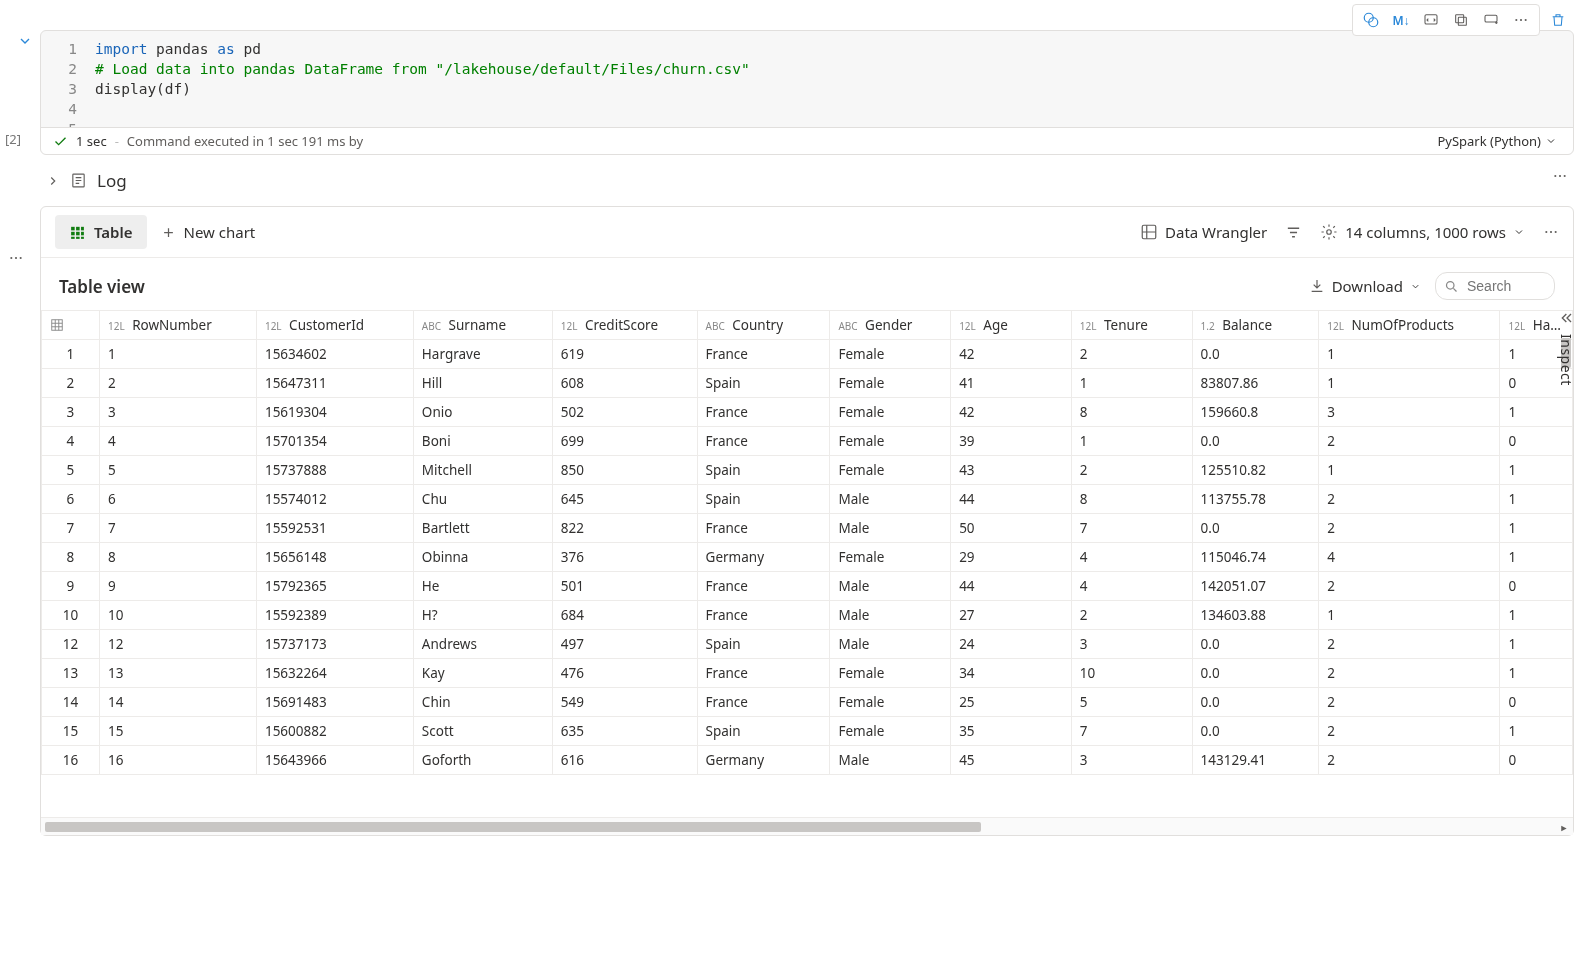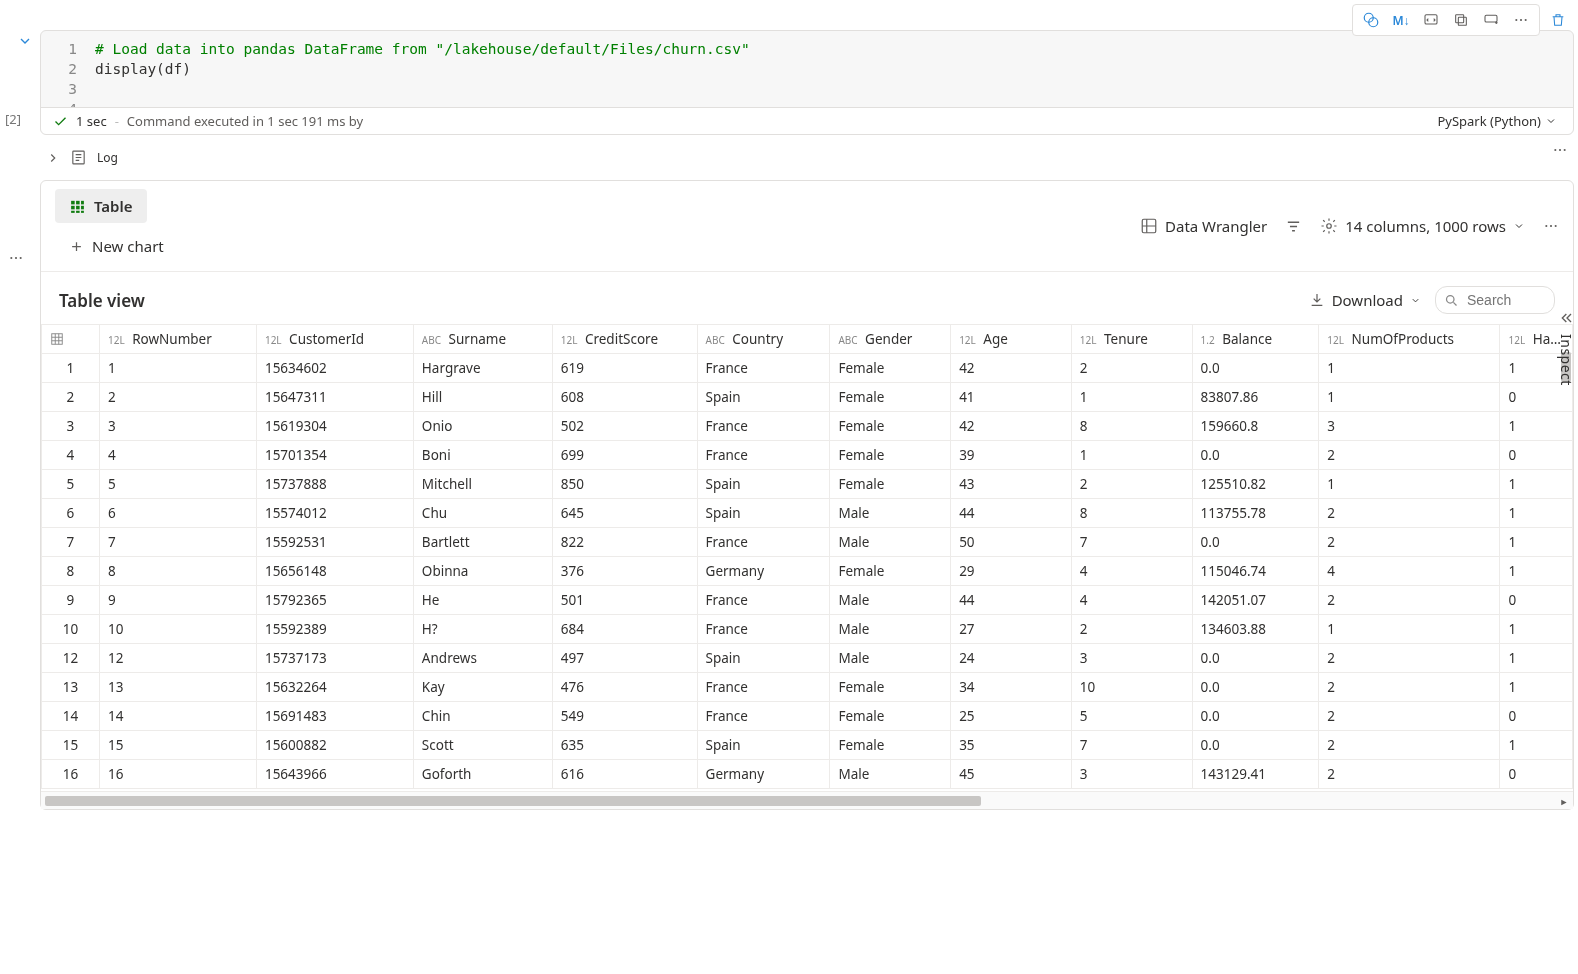--- a/index.html
+++ b/index.html
@@ -38,28 +38,28 @@
   
   .status-bar{display:flex;align-items:center;justify-content:space-between;padding:4px 16px 4px 12px;font-size:13px;color:var(--muted);border-top:1px solid var(--border);background:#fff;border-radius:0 0 6px 6px;}
   .status-left{display:flex;align-items:center;gap:8px;}
   .check{color:#107c10;}
   .exec-idx{position:absolute;left:-36px;color:#777;font-size:13px;top:2px;}
   .lang{display:flex;align-items:center;gap:4px;color:var(--text);}
 
   
   .log-row{display:flex;align-items:center;gap:10px;margin-top:14px;padding-left:6px;}
   .log-row .chev{color:#605e5c;}
-  .log-row .log-label{font-size:12px;color:var(--text);}
+  .log-row .log-label{font-size:17px;color:var(--text);}
   .log-dots{position:absolute;right:10px;margin-top:-24px;color:#605e5c;}
   .left-dots{position:absolute;left:-32px;top:220px;color:#605e5c;}
 
   
   .output-panel{margin-top:14px;margin-right:4px;border:1px solid var(--border);border-radius:6px;background:#fff;display:flex;flex-direction:column;height:630px;position:relative;}
   .out-head{display:flex;align-items:center;justify-content:space-between;border-bottom:1px solid var(--border-light);padding:8px 14px;}
-  .out-head-left{display:flex;align-items:flex-start;gap:6px;flex-direction:column;}
+  .out-head-left{display:flex;align-items:flex-end;}
   .tabbtn{display:flex;align-items:center;gap:8px;padding:7px 14px;border-radius:4px;font-size:15px;color:var(--text);}
   .tabbtn.active{background:var(--selected);font-weight:600;}
   .out-head-right{display:flex;align-items:center;gap:18px;color:var(--text);}
   .hbtn{display:flex;align-items:center;gap:7px;font-size:15px;}
   .hicon{color:#605e5c;}
 
   .tv-title{padding:14px 18px 10px;font-size:17px;font-weight:600;display:flex;align-items:center;justify-content:space-between;}
   .tv-actions{display:flex;align-items:center;gap:14px;font-weight:400;font-size:14px;color:var(--text);}
   .search-box{display:flex;align-items:center;gap:6px;border:1px solid var(--border);border-radius:12px;padding:4px 8px;width:120px;color:#888;}
   .search-box input{border:none;outline:none;font-size:14px;width:70px;background:transparent;}
@@ -150,21 +150,21 @@
           <path d="M6 9l6 6 6-6"></path>
         </svg>
     </div>
     <div class="gutter" id="gutter">
         <div>1</div>
         <div>2</div>
         <div>3</div>
         <div>4</div>
         <div>5</div>
       </div>
-    <div class="code-lines" id="codelines"><div><span class="cm"># Load data into pandas DataFrame from "/lakehouse/default/Files/churn.csv"</span></div><div>display(df)</div><div>&nbsp;</div></div>
+    <div class="code-lines" id="codelines"><div><span class="kw">import</span> pandas <span class="kw">as</span> pd</div><div><span class="cm"># Load data into pandas DataFrame from "/lakehouse/default/Files/churn.csv"</span></div><div>display(df)</div><div>&nbsp;</div></div>
     <div class="status-bar" style="position:relative">
       <span class="exec-idx">[2]</span>
       <div class="status-left">
         <span class="check">
           <svg width="15" height="15" viewBox="0 0 24 24" fill="none" stroke="currentColor" stroke-width="2.2">
               <path d="M4 12l5 5L20 6"></path>
             </svg>
         </span>
         <span style="color:#323130">1 sec</span>
         <span style="color:#bbb">-</span>

